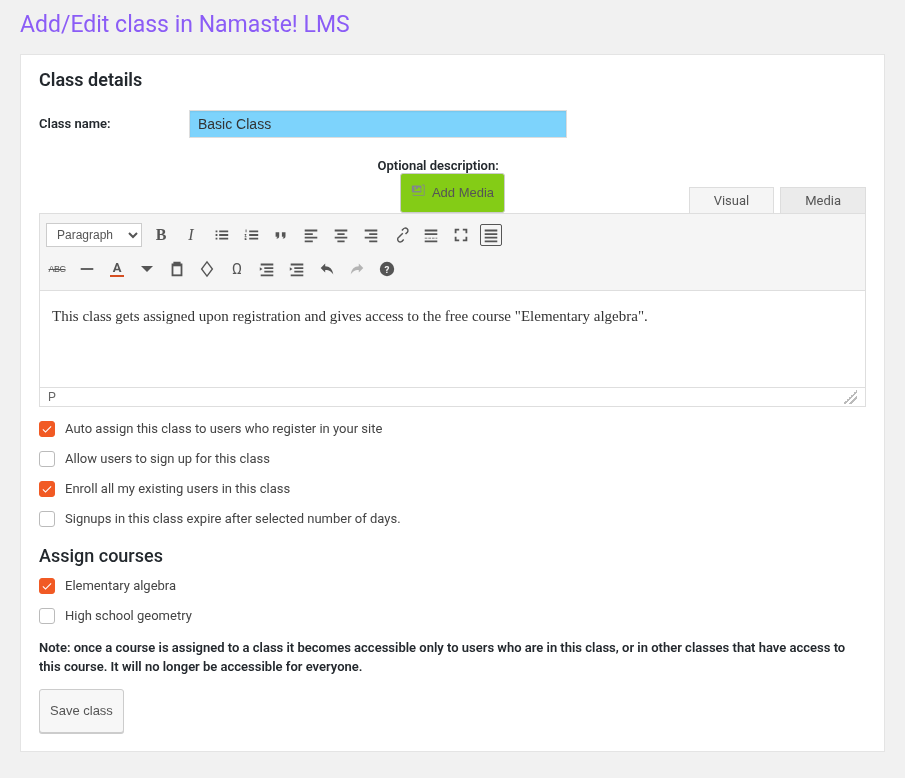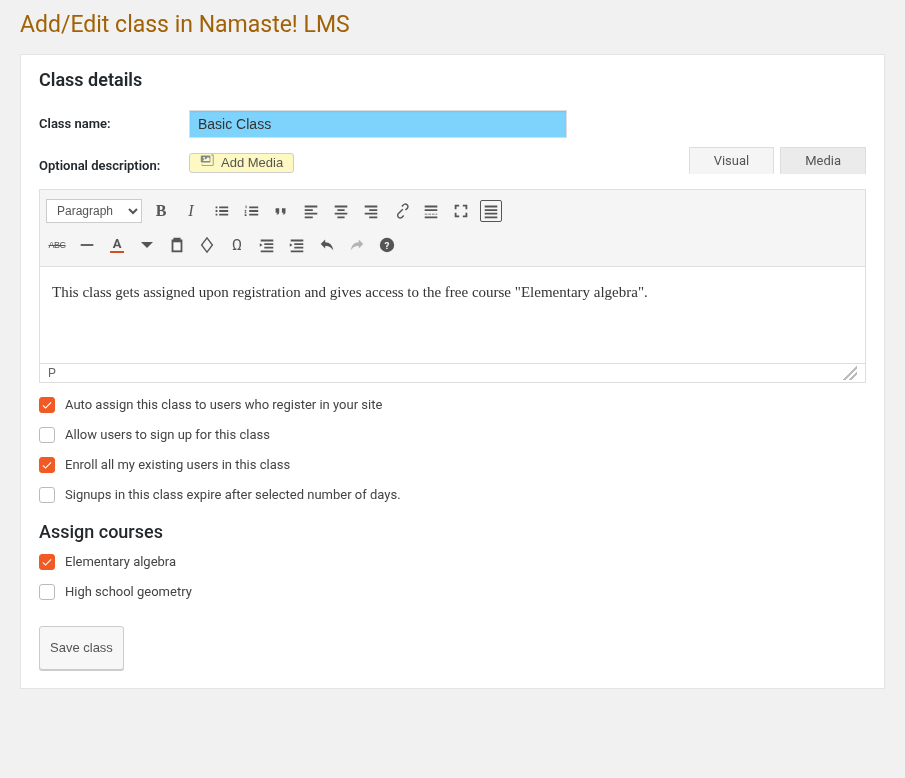--- a/index.html
+++ b/index.html
@@ -11,21 +11,21 @@
     color: #23282d;
     font-size: 13px;
   }
   .wrap {
     padding: 10px 20px 20px 20px;
   }
   h1.page-title {
     font-size: 23px;
     font-weight: 400;
     margin: 0 0 14px 0;
-    color: #a16207;
+    color: #8b5cf6;
     line-height: 1.3;
   }
   .panel {
     background: #fff;
     border: 1px solid #e4e4e4;
     padding: 14px 18px 18px 18px;
   }
   h2.section-heading {
     font-size: 18px;
     font-weight: 600;
@@ -53,33 +53,34 @@
     height: 28px;
     border: 1px solid #ddd;
     background: #7dd3fc;
     box-shadow: inset 0 1px 2px rgba(0,0,0,0.07);
     padding: 3px 8px;
     font-size: 14px;
     color: #333;
   }
   .desc-row {
     display: flex;
-    align-items: flex-end;
-    margin-bottom: 16px;
+    align-items: center;
+    margin-bottom: 0;
     position: relative;
+    flex-direction: column;
   }
   .desc-row .form-label {
     padding-top: 6px;
   }
   .btn {
     display: inline-flex;
     align-items: center;
-    height: 20px;
+    height: 40px;
     padding: 0 10px;
-    background: #fef9c3;
+    background: #84cc16;
     border: 1px solid #ccc;
     border-radius: 3px;
     font-size: 13px;
     color: #555;
     cursor: pointer;
     gap: 5px;
   }
   .btn-save {
     background: #f7f7f7;
     border: 1px solid #ccc;
@@ -410,16 +411,17 @@
             </svg>
           </div>
           <span>Elementary algebra</span>
         </div>
         <div class="check-row">
           <div class="chk"></div>
           <span>High school geometry</span>
         </div>
       </div>
 
+    <div class="note">Note: once a course is assigned to a class it becomes accessible only to users who are in this class, or in other classes that have access to this course. It will no longer be accessible for everyone.</div>
 
     <button class="btn-save">Save class</button>
   </div>
 </div>
 
 </body></html>

